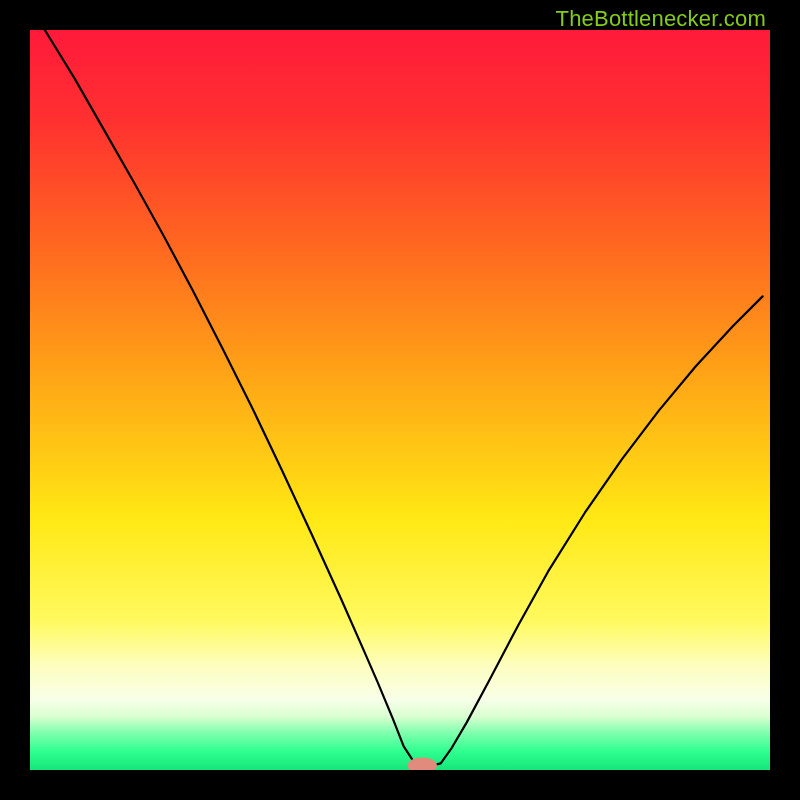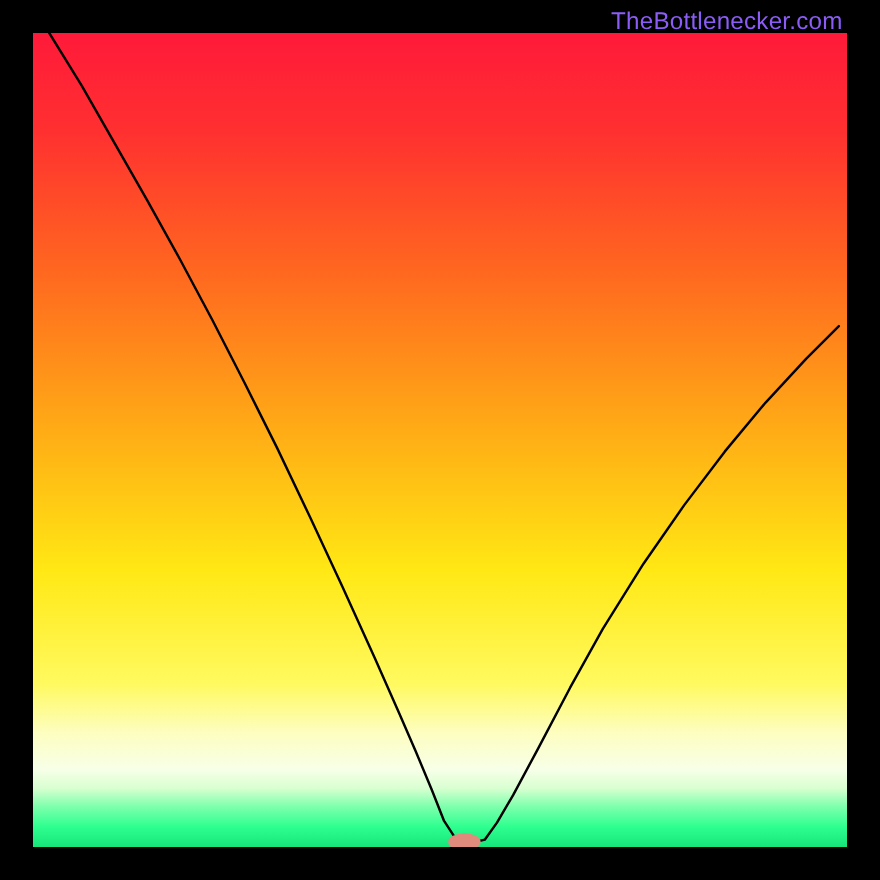--- a/index.html
+++ b/index.html
@@ -23,21 +23,21 @@
     position: absolute;
     left: 0;
     top: 0;
     width: 740px;
     height: 740px;
   }
   .watermark {
     position: absolute;
     top: 6px;
     right: 34px;
-    color: #8b5cf6;
+    color: #84cc16;
     font-size: 22px;
     font-weight: 500;
     letter-spacing: 0.2px;
   }
 </style>
 </head>
 <body>
 
 <div class="frame">
   <svg class="plot-area" viewBox="0 0 740 740" preserveAspectRatio="none">

